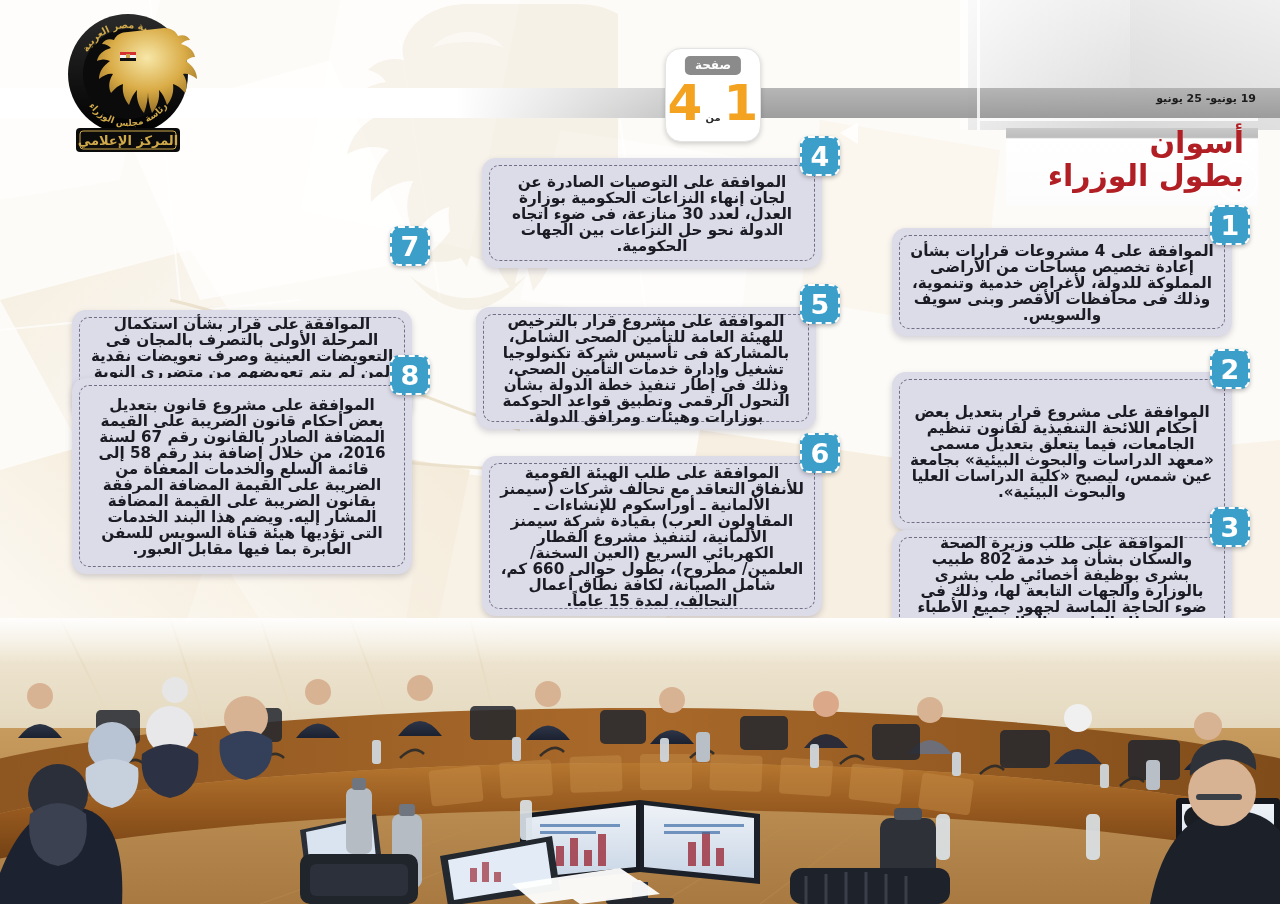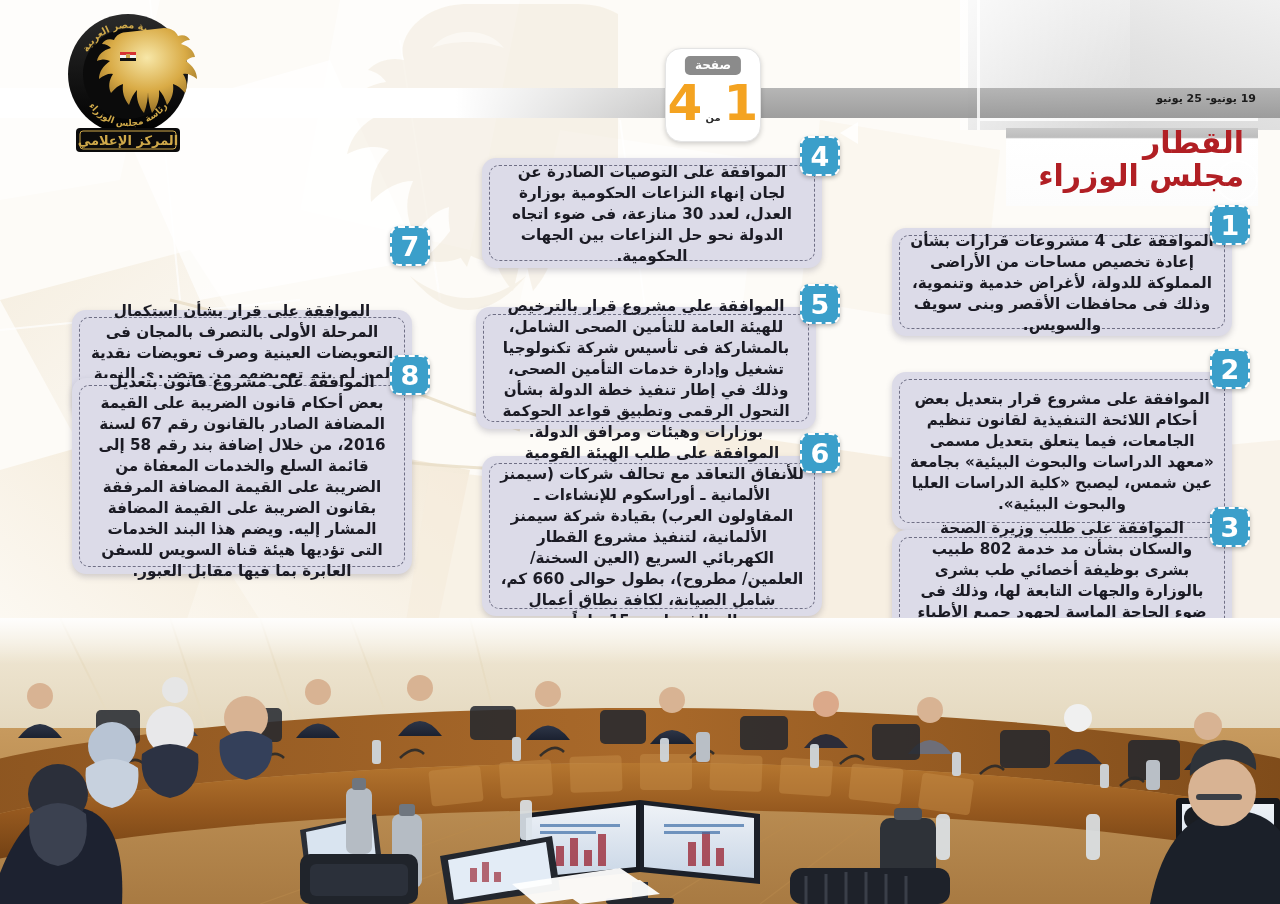--- a/index.html
+++ b/index.html
@@ -156,21 +156,21 @@
     border: 1px dashed #6f6f85;
     border-radius: 10px;
     padding: 6px 10px 4px;
     display: flex;
     align-items: center;
   }
   .card .txt {
     width: 100%;
     text-align: center;
     font-size: 15.2px;
-    line-height: 21px;
+    line-height: 16px;
     color: #1b1b24;
     font-weight: bold;
     letter-spacing: 0;
   }
   .num-badge {
     position: absolute;
     width: 40px; height: 40px;
     background: #3b9fca;
     border-radius: 9px;
     border: 2px dashed #ffffff;
@@ -342,22 +342,22 @@
         <text x="70" y="137" font-size="13" font-weight="bold" fill="#cfa94a" text-anchor="middle" font-family="'DejaVu Sans',sans-serif">المركز الإعلامي</text>
       </g>
     </svg>
   </div>
 
 
 
   <div class="date-range">19 يونيو- 25 يونيو</div>
 
   <div class="section-title">
-    <div>القطار</div>
-    <div>مجلس الوزراء</div>
+    <div>أسوان</div>
+    <div>بطول الوزراء</div>
   </div>
 
   <div class="page-badge">
     <div class="cap">صفحة</div>
     <div class="nums">
       <span class="cur">1</span>
       <span class="of">من</span>
       <span class="tot">4</span>
     </div>
   </div>

